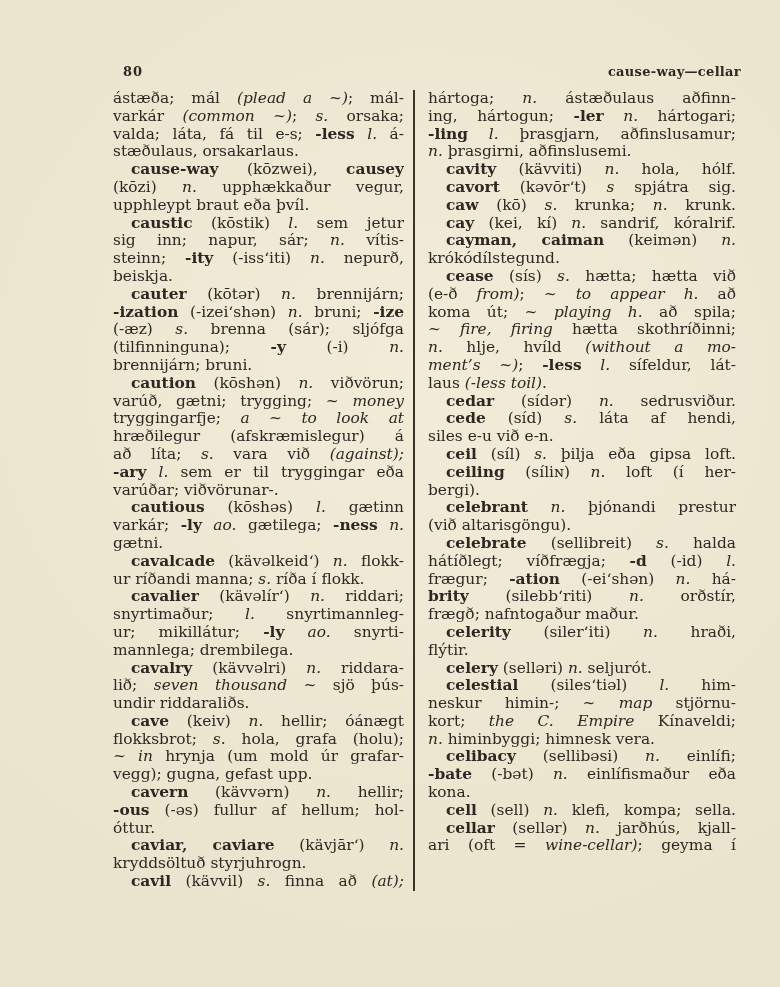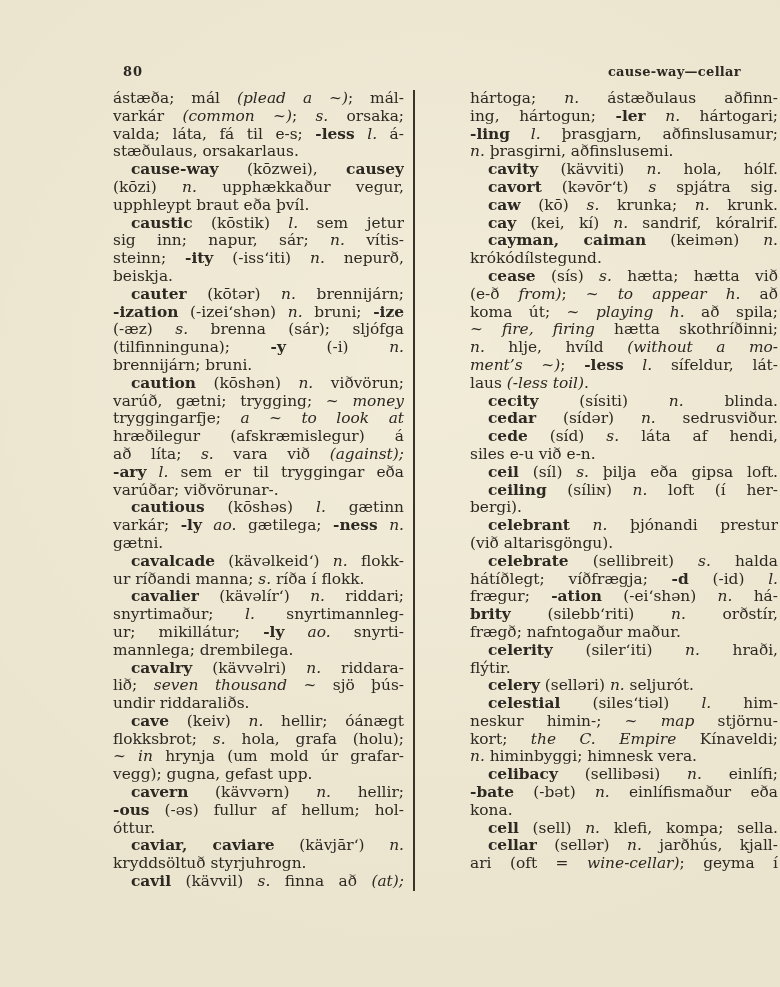--- a/index.html
+++ b/index.html
@@ -51,21 +51,21 @@
     top: 90px;
     left: 113px;
     display: flex;
     align-items: stretch;
   }
   .col {
     font-size: 15.4px;
     line-height: 17.8px;
   }
   .col-left  { width: 291px; }
-  .col-right { width: 308px; margin-left: 42px; }
+  .col-right { width: 308px; }
   .divider {
     width: 2px;
     background: #393328;
     margin-left: 9px;
     margin-right: 13px;
     align-self: stretch;
   }
   .line {
     height: 17.8px;
     white-space: normal;
@@ -149,21 +149,20 @@
         <div class="line just ind"><span class="b">cay</span><span class="r"> (kei, kí) </span><span class="i">n.</span><span class="r"> sandrif, kóralrif.</span></div>
         <div class="line just ind"><span class="b">cayman, caiman</span><span class="r"> (keimən) </span><span class="i">n.</span></div>
         <div class="line"><span class="r">krókódílstegund.</span></div>
         <div class="line just ind"><span class="b">cease</span><span class="r"> (sís) </span><span class="i">s.</span><span class="r"> hætta; hætta við</span></div>
         <div class="line just"><span class="r">(e-ð </span><span class="i">from)</span><span class="r">; </span><span class="i">~ to appear</span><span class="r"> </span><span class="i">h.</span><span class="r"> að</span></div>
         <div class="line just"><span class="r">koma út; </span><span class="i">~ playing</span><span class="r"> </span><span class="i">h.</span><span class="r"> að spila;</span></div>
         <div class="line just"><span class="i">~ fire, firing</span><span class="r"> hætta skothríðinni;</span></div>
         <div class="line just"><span class="i">n.</span><span class="r"> hlje, hvíld </span><span class="i">(without a mo-</span></div>
         <div class="line just"><span class="i">ment’s ~)</span><span class="r">; </span><span class="b">-less</span><span class="r"> </span><span class="i">l.</span><span class="r"> sífeldur, lát-</span></div>
         <div class="line"><span class="r">laus </span><span class="i">(-less toil)</span><span class="r">.</span></div>
-        <div class="line just ind"><span class="b">cecity</span><span class="r"> (sísiti) </span><span class="i">n.</span><span class="r"> blinda.</span></div>
         <div class="line just ind"><span class="b">cedar</span><span class="r"> (sídər) </span><span class="i">n.</span><span class="r"> sedrusviður.</span></div>
         <div class="line just ind"><span class="b">cede</span><span class="r"> (síd) </span><span class="i">s.</span><span class="r"> láta af hendi,</span></div>
         <div class="line"><span class="r">siles e-u við e-n.</span></div>
         <div class="line just ind"><span class="b">ceil</span><span class="r"> (síl) </span><span class="i">s.</span><span class="r"> þilja eða gipsa loft.</span></div>
         <div class="line just ind"><span class="b">ceiling</span><span class="r"> (síliɴ) </span><span class="i">n.</span><span class="r"> loft (í her-</span></div>
         <div class="line"><span class="r">bergi).</span></div>
         <div class="line just ind"><span class="b">celebrant</span><span class="r"> </span><span class="i">n.</span><span class="r"> þjónandi prestur</span></div>
         <div class="line"><span class="r">(við altarisgöngu).</span></div>
         <div class="line just ind"><span class="b">celebrate</span><span class="r"> (sellibreit) </span><span class="i">s.</span><span class="r"> halda</span></div>
         <div class="line just"><span class="r">hátíðlegt; víðfrægja; </span><span class="b">-d</span><span class="r"> (-id) </span><span class="i">l.</span></div>

